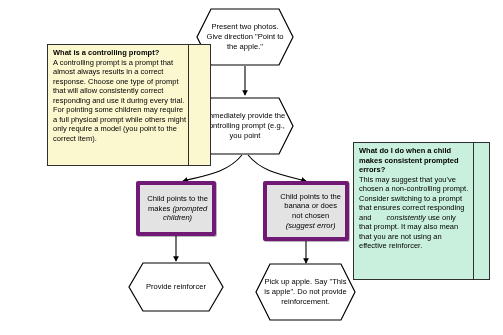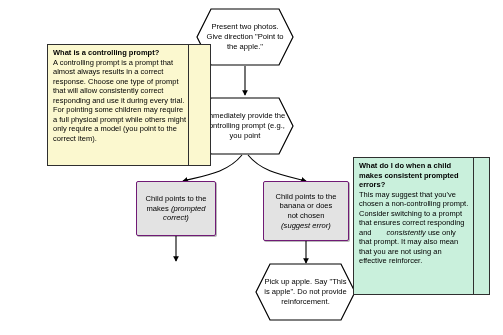--- a/index.html
+++ b/index.html
@@ -21,24 +21,24 @@
   }
   .hexlabel{
     position:absolute;left:8%;top:0;width:84%;height:100%;
     display:flex;align-items:center;justify-content:center;
     text-align:center;font-size:7.6px;line-height:9.7px;
   }
 
   
   .rect{
     background:#e3e3e3;
-    border:1px solid #701a75;
+    border:4px solid #701a75;
     border-radius:2px;
     box-shadow:1px 1px 0 rgba(0,0,0,.28);
-    display:flex;align-items:center;justify-content:center;
+    display:flex;align-items:center;justify-content:flex-end;
     text-align:center;
     font-size:7.6px;line-height:9.7px;
     padding:2px 4px;
   }
   .rect i{}
 
   
   .note{
     border:1px solid #2f2f2f;
     box-sizing:border-box;
@@ -52,21 +52,21 @@
     overflow:hidden;
   }
   .note .strip{
     position:absolute;top:0;bottom:0;right:0;
     border-left:1px solid #2f2f2f;
   }
   .note .title{font-weight:bold;display:block;}
   .note .txt{display:block;}
   .note em{font-style:italic;padding-left:13px;}
   .note-yellow{background:#fbf8cf;}
-  .note-green{background:#c9f0dc;margin-top:15px;}
+  .note-green{background:#c9f0dc;}
 </style>
 </head>
 <body>
 
 <div id="canvas">
 
   <svg id="wires" viewBox="0 0 503 335">
     <defs>
       <marker id="arrow" viewBox="0 0 10 10" refX="8.5" refY="5" markerWidth="5.2" markerHeight="5.2" orient="auto-start-reverse">
         <path d="M 0 0 L 10 5 L 0 10 z" fill="#000"></path>
@@ -95,33 +95,39 @@
     <svg class="hexshape" viewBox="0 0 98 58" preserveAspectRatio="none">
       <polygon points="15,1 83,1 97,29 83,57 15,57 1,29" fill="#ffffff" stroke="#000" stroke-width="1.2"></polygon>
     </svg>
     <div class="hexlabel">Immediately provide the controlling prompt (e.g., you point</div>
   </div>
 
   <div class="node rect" style="left:136px;top:181px;width:80px;height:55px;">
     <div>
       <span>Child points to the</span><br>
       <span>makes </span><i>(prompted</i><br>
-      <i>correct)</i>
+      <i>children)</i>
     </div>
   </div>
 
   <div class="node rect" style="left:263px;top:181px;width:86px;height:60px;">
     <div>
       <span>Child points to the</span><br>
       <span>banana or does</span><br>
       <span>not chosen</span><br>
       <i>(suggest error)</i>
     </div>
   </div>
 
+  <div class="node hexwrap" style="left:128px;top:262px;width:96px;height:50px;">
+    <svg class="hexshape" viewBox="0 0 96 50" preserveAspectRatio="none">
+      <polygon points="15,1 81,1 95,25 81,49 15,49 1,25" fill="#ffffff" stroke="#000" stroke-width="1.2"></polygon>
+    </svg>
+    <div class="hexlabel">Provide reinforcer</div>
+  </div>
 
   <div class="node hexwrap" style="left:255px;top:263px;width:101px;height:58px;">
     <svg class="hexshape" viewBox="0 0 101 58" preserveAspectRatio="none">
       <polygon points="15,1 86,1 100,29 86,57 15,57 1,29" fill="#ffffff" stroke="#000" stroke-width="1.2"></polygon>
     </svg>
     <div class="hexlabel">Pick up apple. Say "This is apple". Do not provide reinforcement.</div>
   </div>
 
   <div class="node note note-yellow" style="left:14px;top:44px;width:164px;height:122px;margin-left:33px;">
     <div class="body" style="width:142px;">

